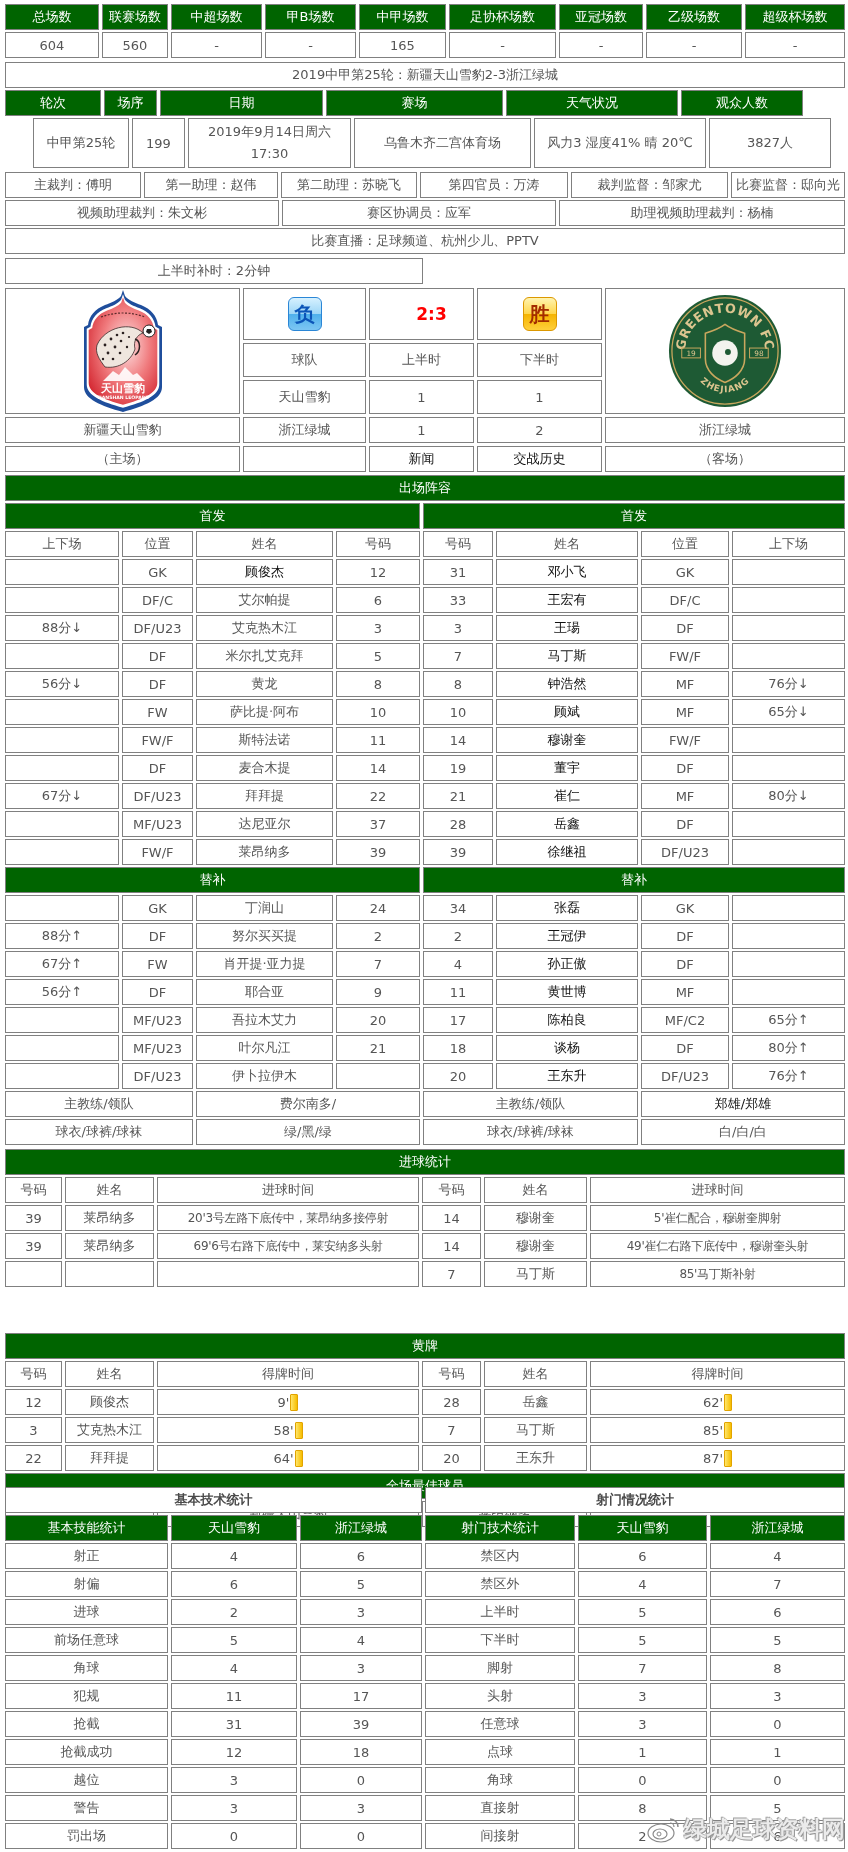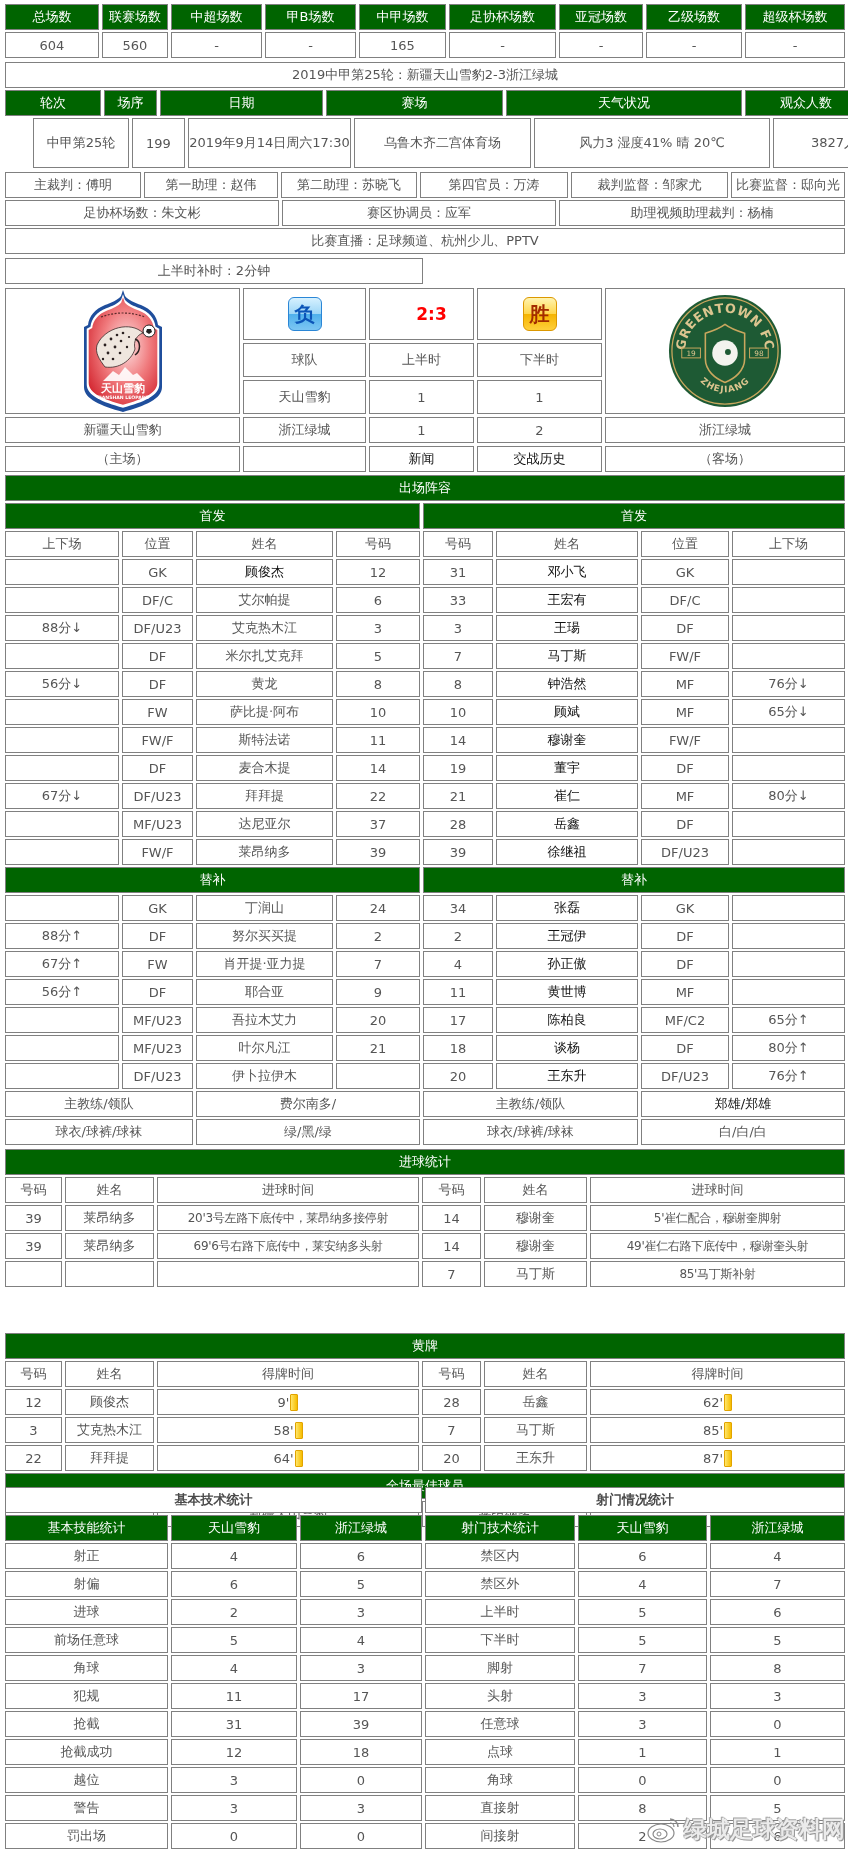--- a/index.html
+++ b/index.html
@@ -6,26 +6,26 @@
   body{width:848px;height:1852px;background:#ffffff;position:relative;overflow:hidden;
        font-family:"DejaVu Sans","Liberation Sans",sans-serif;font-size:13px;color:#555555;}
   .sec{position:absolute;left:5px;width:840px;}
   .row{display:flex;gap:3px;height:26px;margin-bottom:2px;}
   .row.tall{height:50px;padding-left:28px;}
   .c{box-sizing:border-box;border:1px solid #808080;background:#ffffff;display:flex;align-items:center;
      justify-content:center;text-align:center;white-space:nowrap;overflow:hidden;flex:none;height:100%;}
   .g{background:#006400;color:#ffffff;}
   .dark{color:#111111;cursor:pointer;}
   .bold{font-weight:bold;color:#4a4a4a;}
-  .col{flex-direction:row;line-height:22px;}
+  .col{flex-direction:column;line-height:22px;}
   .small{font-size:12px;letter-spacing:-0.3px;}
   
   .full{width:840px}
   .a1{width:94px}.a2{width:66px}.a3{width:91px}.a4{width:91px}.a5{width:87px}.a6{width:107px}.a7{width:84px}.a8{width:96px}.a9{width:100px}
-  .d1{width:96px}.d2{width:53px}.d3{width:163px}.d4{width:177px}.d5{width:236px}.d6{width:122px}
+  .d1{width:96px}.d2{width:53px}.d3{width:163px}.d4{width:177px}.d5{width:172px}.d6{width:122px}
   .f1{width:136px}.f2{width:134px}.f3{width:136px}.f4{width:148px}.f5{width:157px}.f6{width:114px}
   .v1{width:274px}.v2{width:286px}.v3{width:274px}
   .s1{width:418px}.s2{width:419px}
   .l1{width:114px}.l2{width:71px}.l3{width:137px}.l4{width:84px}.l5{width:70px}.l6{width:142px}.l7{width:88px}.l8{width:113px}
   .lh{width:415px}.rh{width:422px}
   .cc1{width:188px}.cc2{width:224px}.cc3{width:215px}.cc4{width:204px}
   .k1{width:57px}.k2{width:89px}.k3{width:262px}.k4{width:59px}.k5{width:103px}.k6{width:255px}
   .b1{width:149px}.b2{width:262px}.b3{width:165px}.b4{width:255px}
   .t1{width:163px}.t2{width:126px}.t3{width:122px}.t4{width:150px}.t5{width:129px}.t6{width:135px}
   .th1{width:417px}.th2{width:420px}
@@ -103,21 +103,21 @@
 <div class="sec" style="top:172px">
   <div class="row">
     <div class="c f1">主裁判：傅明</div>
     <div class="c f2">第一助理：赵伟</div>
     <div class="c f3">第二助理：苏晓飞</div>
     <div class="c f4">第四官员：万涛</div>
     <div class="c f5">裁判监督：邹家尤</div>
     <div class="c f6">比赛监督：邸向光</div>
   </div>
   <div class="row">
-    <div class="c v1">足协杯场数：朱文彬</div>
+    <div class="c v1">视频助理裁判：朱文彬</div>
     <div class="c v3">赛区协调员：应军</div>
     <div class="c v2">助理视频助理裁判：杨楠</div>
   </div>
   <div class="row">
     <div class="c full">比赛直播：足球频道、杭州少儿、PPTV</div>
   </div>
 </div>
 
 <div class="sec" style="top:258px">
   <div class="row">

